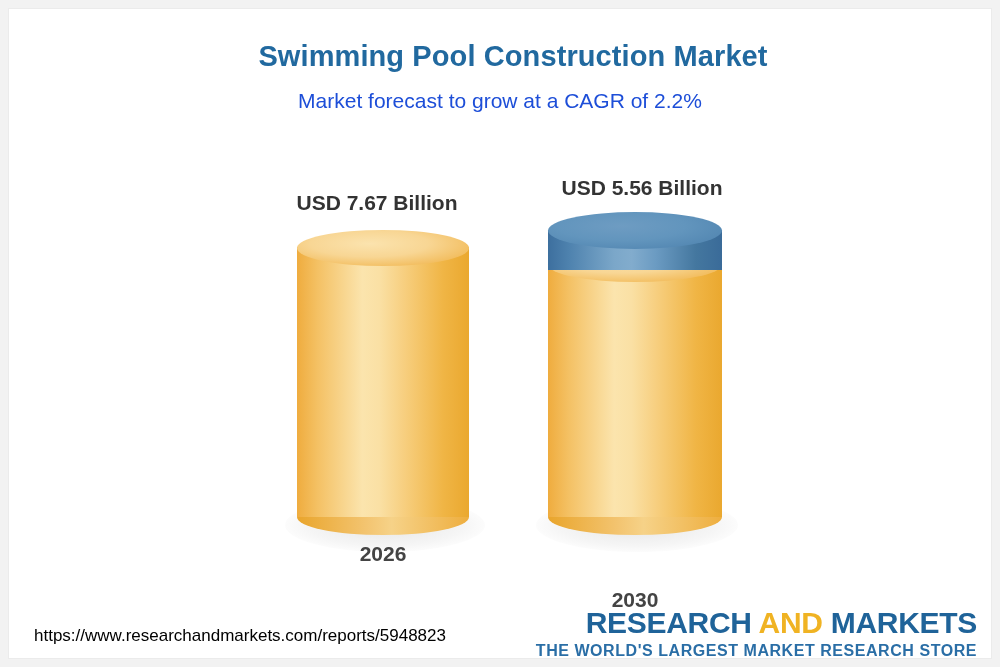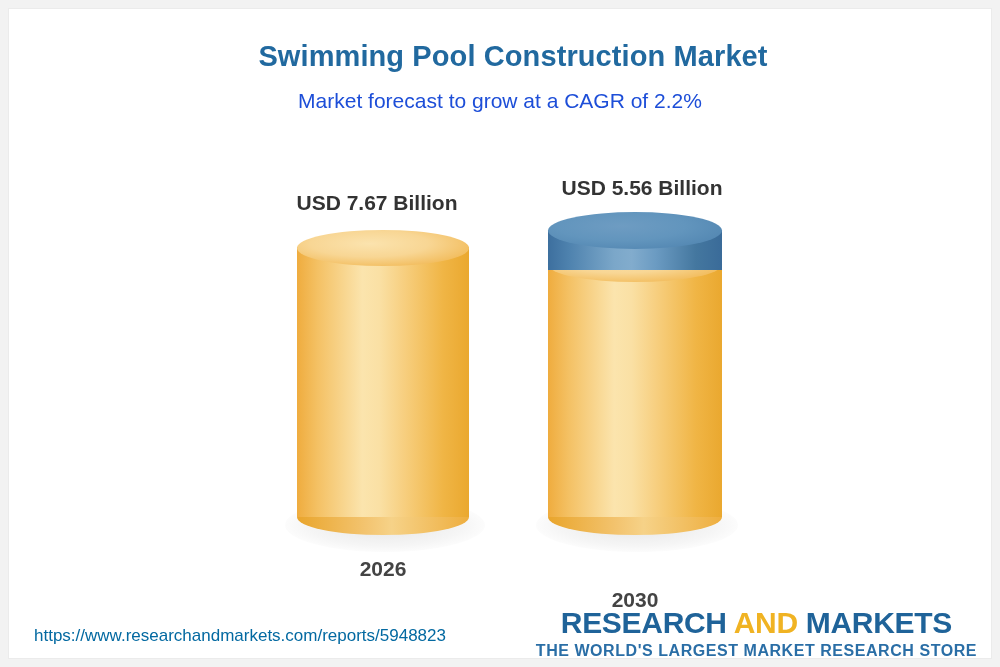--- a/index.html
+++ b/index.html
@@ -132,21 +132,21 @@
     left: 25px;
     top: 617px;
     font-size: 17px;
     color: #888888;
     white-space: nowrap;
   }
   .logo {
     position: absolute;
     right: 14px;
     top: 598px;
-    text-align: center;
+    text-align: right;
   }
   .logo-main {
     font-size: 30px;
     font-weight: bold;
     letter-spacing: -0.3px;
     line-height: 1.05;
     color: #1f6399;
     white-space: nowrap;
   }
   .logo-and {
@@ -174,38 +174,38 @@
 
     <div class="value-label" style="left:180px; top:182px; width:360px;">USD 7.67 Billion</div>
 
     <div class="cyl" style="left:280px; top:221px; width:172px; height:300px;">
       <div class="cyl-shadow" style="left:-12px; top:268px; width:200px; height:54px;"></div>
       <div class="cyl-bottom cyl-bottom-yellow" style="top:269px; width:172px; height:36px;"></div>
       <div class="cyl-body" style="top:17px; width:172px; height:270px;"></div>
       <div class="cyl-top cyl-top-yellow" style="top:0px; width:172px; height:36px;"></div>
     </div>
 
-    <div class="year-label" style="left:280px; top:533px; width:172px;margin-top:15px;">2026</div>
+    <div class="year-label" style="left:280px; top:533px; width:172px;">2026</div>
 
     <div class="value-label" style="left:445px; top:167px; width:360px;">USD 5.56 Billion</div>
 
     <div class="cyl" style="left:531px; top:203px; width:174px; height:318px;">
       <div class="cyl-shadow" style="left:-12px; top:286px; width:202px; height:54px;"></div>
       <div class="cyl-bottom cyl-bottom-yellow" style="top:287px; width:174px; height:36px;"></div>
       <div class="cyl-body" style="top:52px; width:174px; height:253px;"></div>
       <div class="cyl-top cyl-top-yellow" style="top:35px; width:174px; height:35px;"></div>
       <div class="cyl-body-blue" style="top:18px; width:174px; height:40px;"></div>
       <div class="cyl-top cyl-top-blue" style="top:0px; width:174px; height:37px;"></div>
     </div>
 
     <div class="year-label" style="left:531px; top:533px; width:174px;margin-top:46px;">2030</div>
 
   </div>
 
-  <a class="footer-url" href="#" style="text-decoration:none; color:#0369a1;">https://www.researchandmarkets.com/reports/5948823</a>
+  <a class="footer-url" href="#" style="text-decoration:none; color:#000000;">https://www.researchandmarkets.com/reports/5948823</a>
 
   <div class="logo">
     <div class="logo-main">
       <span>RESEARCH</span>
       <span class="logo-and">AND</span>
       <span>MARKETS</span>
     </div>
     <div class="logo-tag">THE WORLD'S LARGEST MARKET RESEARCH STORE</div>
   </div>
 

